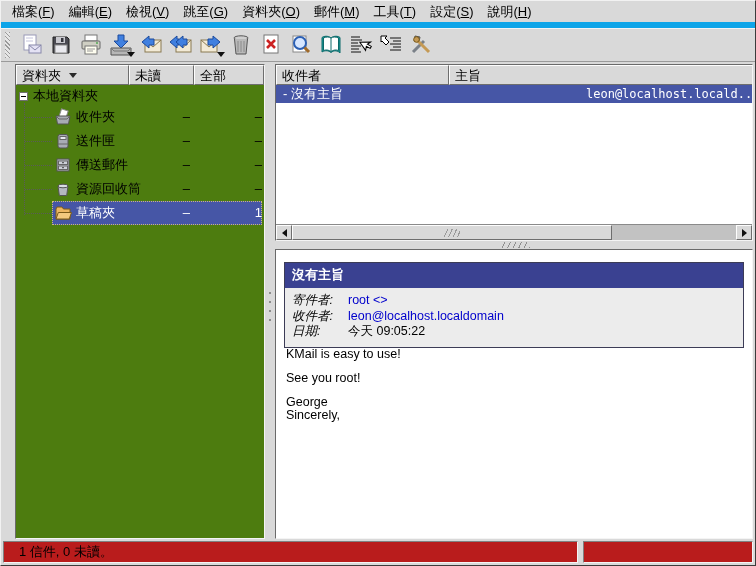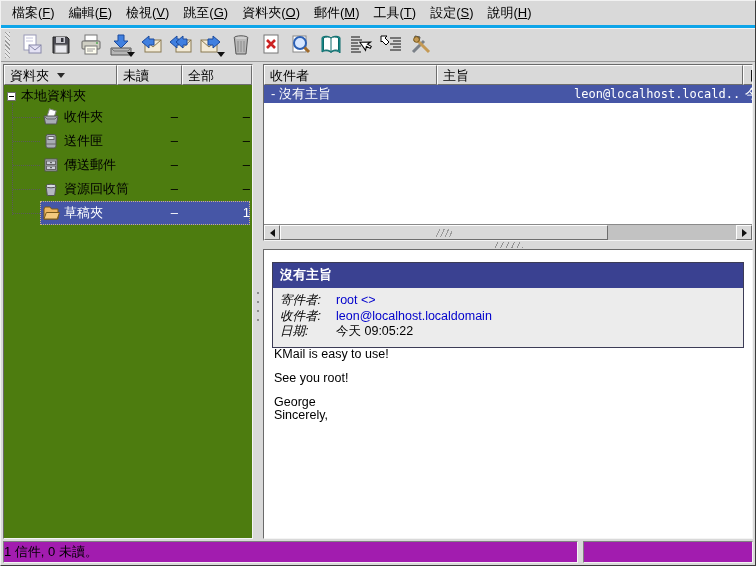--- a/index.html
+++ b/index.html
@@ -12,21 +12,21 @@
   }
   .window {
     width:756px; height:566px;
     border:1px solid; border-color:#f2f2f2 #3c3c3c #3c3c3c #f2f2f2;
     display:flex; flex-direction:column; background:#d9d9d9;
   }
 
   
   .menubar {
     height:27px; flex:0 0 27px; display:flex; align-items:center;
-    padding:0 4px; border-bottom:3px solid #0ea5e9;
+    padding:0 4px; border-bottom:6px solid #0ea5e9;
   }
   .menu-item { padding:3px 7px; font-size:13px; white-space:nowrap; cursor:default; }
   .menu-item u { text-decoration:underline; }
 
   
   .toolbar {
     height:34px; flex:0 0 34px; display:flex; align-items:center;
     padding:1px 3px; border-top:1px solid #f4f4f4; border-bottom:1px solid #9a9a9a;
   }
   .toolbar-grip {
@@ -38,21 +38,21 @@
     padding:2px; position:relative; display:flex; align-items:center; justify-content:center;
   }
   .tool-btn svg { width:24px; height:24px; display:block; }
   .tool-caret {
     position:absolute; right:0; bottom:2px; width:0; height:0;
     border-left:4px solid transparent; border-right:4px solid transparent;
     border-top:5px solid #101010;
   }
 
   
-  .main { flex:1 1 auto; display:flex; padding:2px 2px 0 2px; min-height:0; }
+  .main { flex:1 1 auto; display:flex; padding:2px 2px 0 14px; min-height:0; }
 
   .folder-pane {
     width:250px; flex:0 0 250px; background:#fff;
     border:1px solid; border-color:#6a6a6a #f4f4f4 #f4f4f4 #6a6a6a;
     display:flex; flex-direction:column; overflow:hidden;
   }
   .vsplitter { width:10px; flex:0 0 10px; background:#d9d9d9; position:relative; }
   .vsplitter::after {
     content:''; position:absolute; left:4px; top:228px; width:2px; height:30px;
     background:repeating-linear-gradient(180deg,#8d8d8d 0 2px,transparent 2px 9px);
@@ -151,21 +151,21 @@
   .field-row { display:flex; font-size:12.5px; line-height:15.5px; }
   .field-label { width:56px; flex:0 0 56px;font-style:italic; }
   .field-value.link { color:var(--link,#0000cc); }
   .msg-body { padding-left:2px; }
   .body-line { font-size:12.5px; line-height:13px; min-height:11px; white-space:pre; }
 
   
   .statusbar { flex:0 0 26px; display:flex; gap:5px; padding:2px; }
   .status-cell {
     border:1px solid; border-color:#808080 #f4f4f4 #f4f4f4 #808080;
-    background:#a21caf; display:flex; align-items:center; padding:0 0; font-size:13px;
+    background:#b91c1c; display:flex; align-items:center; padding:0 15px; font-size:13px;
     white-space:nowrap; overflow:hidden;
   }
   .status-cell.left { flex:1 1 auto; }
   .status-cell.right { width:170px; flex:0 0 170px; }
 </style>
 </head>
 <body>
 
 <div class="window">
 

